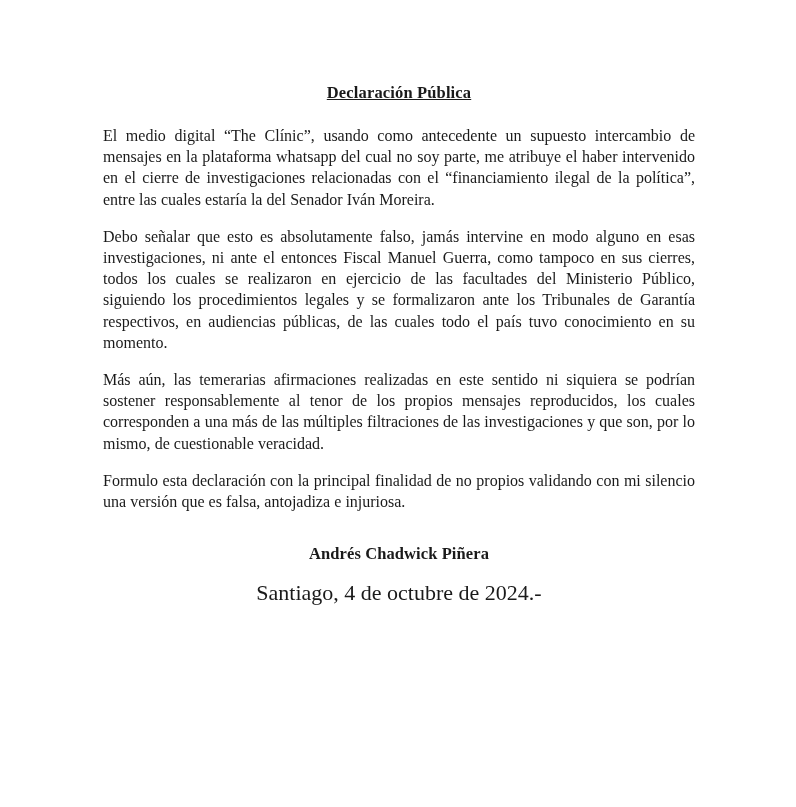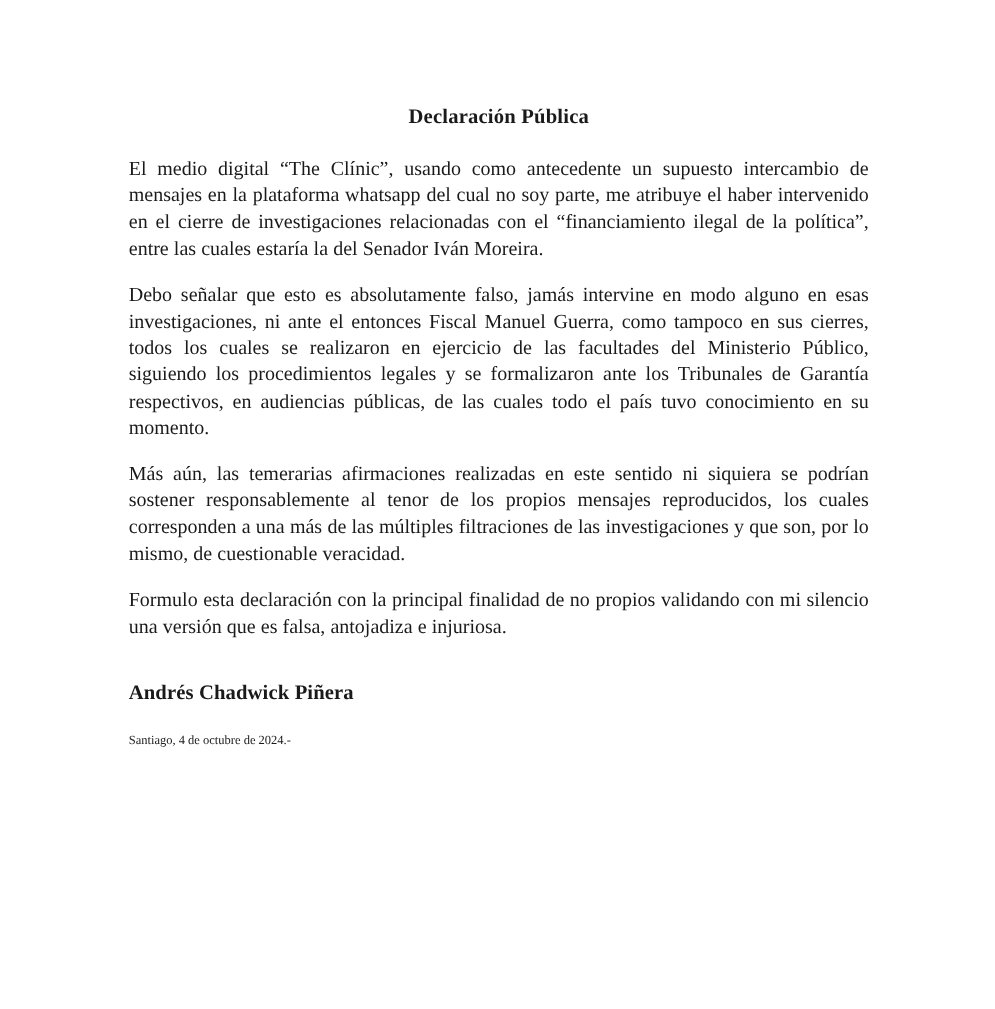--- a/index.html
+++ b/index.html
@@ -32,48 +32,49 @@
     width: 592px;
   }
 
   .doc-title {
     font-size: 16.5px;
     font-weight: bold;
     text-align: center;
     line-height: 21px;
     margin: 0 0 22px 0;
     letter-spacing: 0.15px;
+    text-decoration: underline;
   }
 
   .para {
     font-size: 16px;
     line-height: 21.2px;
     text-align: justify;
     text-justify: inter-word;
     margin: 0 0 16px 0;
     hyphens: none;
     word-spacing: 0.1px;
   }
 
   .para:last-of-type {
     margin-bottom: 0;
   }
 
   .signature {
     font-size: 16.5px;
     font-weight: bold;
-    text-align: left;
+    text-align: center;
     line-height: 21px;
     margin: 31px 0 0 0;
     letter-spacing: 0.1px;
   }
 
   .dateline {
-    font-size: 10px;
-    text-align: left;
+    font-size: 22px;
+    text-align: center;
     line-height: 21px;
     margin: 18px 0 0 0;
   }
 </style>
 </head>
 <body>
 
 <div class="page">
   <div class="content">
 

